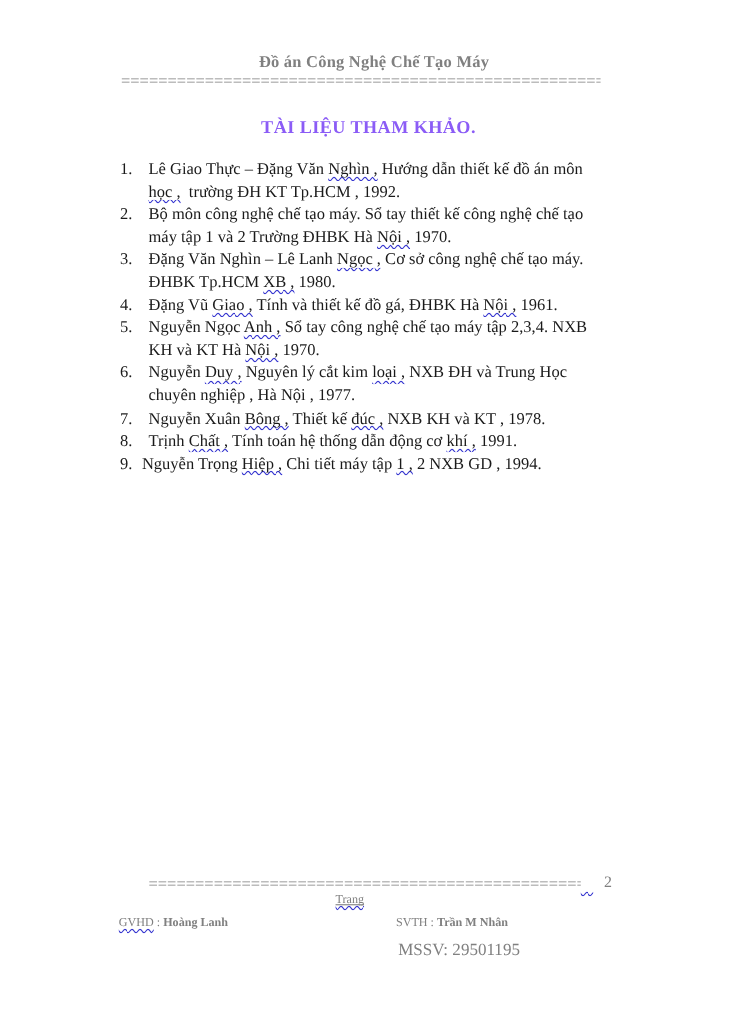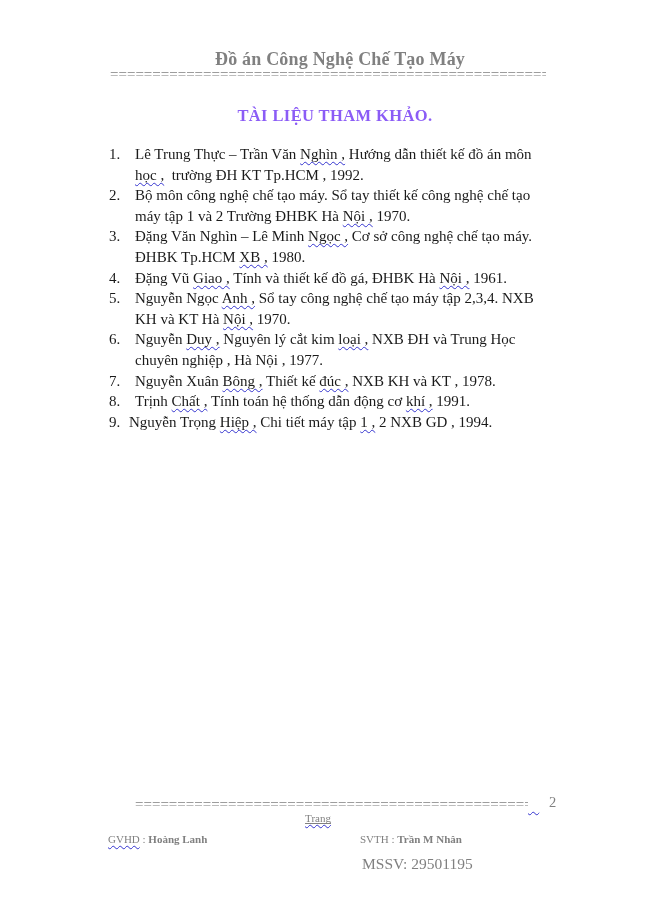--- a/index.html
+++ b/index.html
@@ -17,21 +17,21 @@
   }
   .bold { font-weight: bold; }
 
   .header-title {
     position: absolute;
     top: 49px;
     left: 20px;
     width: 640px;
     text-align: center;
     font-weight: bold;
-    font-size: 18px;
+    font-size: 15px;
     color: #808080;
     letter-spacing: 0.2px;
   }
   .header-rule {
     position: absolute;
     top: 66px;
     left: 110px;
     width: 436px;
     height: 19px;
     overflow: hidden;
@@ -141,29 +141,29 @@
 <body>
 
 <div class="header-title">Đồ án Công Nghệ Chế Tạo Máy</div>
 <div class="header-rule">======================================================</div>
 
 <div class="doc-title">TÀI LIỆU THAM KHẢO.</div>
 
 <div class="ref-list">
     <div class="ref-item">
       <span class="ref-num">1.</span>
-      <div class="ref-text"><span>Lê Trung Thực – Trần Văn </span><span class="wavy">Nghìn ,</span><span> Hướng dẫn thiết kế đồ án môn </span><span class="wavy">học ,</span><span> &nbsp;trường ĐH KT Tp.HCM , 1992.</span></div>
+      <div class="ref-text"><span>Lê Giao Thực – Đặng Văn </span><span class="wavy">Nghìn ,</span><span> Hướng dẫn thiết kế đồ án môn </span><span class="wavy">học ,</span><span> &nbsp;trường ĐH KT Tp.HCM , 1992.</span></div>
     </div>
     <div class="ref-item">
       <span class="ref-num">2.</span>
       <div class="ref-text"><span>Bộ môn công nghệ chế tạo máy. Sổ tay thiết kế công nghệ chế tạo máy tập 1 và 2 Trường ĐHBK Hà </span><span class="wavy">Nội ,</span><span> 1970.</span></div>
     </div>
     <div class="ref-item">
       <span class="ref-num">3.</span>
-      <div class="ref-text"><span>Đặng Văn Nghìn – Lê Minh </span><span class="wavy">Ngọc ,</span><span> Cơ sở công nghệ chế tạo máy. ĐHBK Tp.HCM </span><span class="wavy">XB ,</span><span> 1980.</span></div>
+      <div class="ref-text"><span>Đặng Văn Nghìn – Lê Lanh </span><span class="wavy">Ngọc ,</span><span> Cơ sở công nghệ chế tạo máy. ĐHBK Tp.HCM </span><span class="wavy">XB ,</span><span> 1980.</span></div>
     </div>
     <div class="ref-item">
       <span class="ref-num">4.</span>
       <div class="ref-text"><span>Đặng Vũ </span><span class="wavy">Giao ,</span><span> Tính và thiết kế đồ gá, ĐHBK Hà </span><span class="wavy">Nội ,</span><span> 1961.</span></div>
     </div>
     <div class="ref-item">
       <span class="ref-num">5.</span>
       <div class="ref-text"><span>Nguyễn Ngọc </span><span class="wavy">Anh ,</span><span> Sổ tay công nghệ chế tạo máy tập 2,3,4. NXB KH và KT Hà </span><span class="wavy">Nội ,</span><span> 1970.</span></div>
     </div>
     <div class="ref-item">

